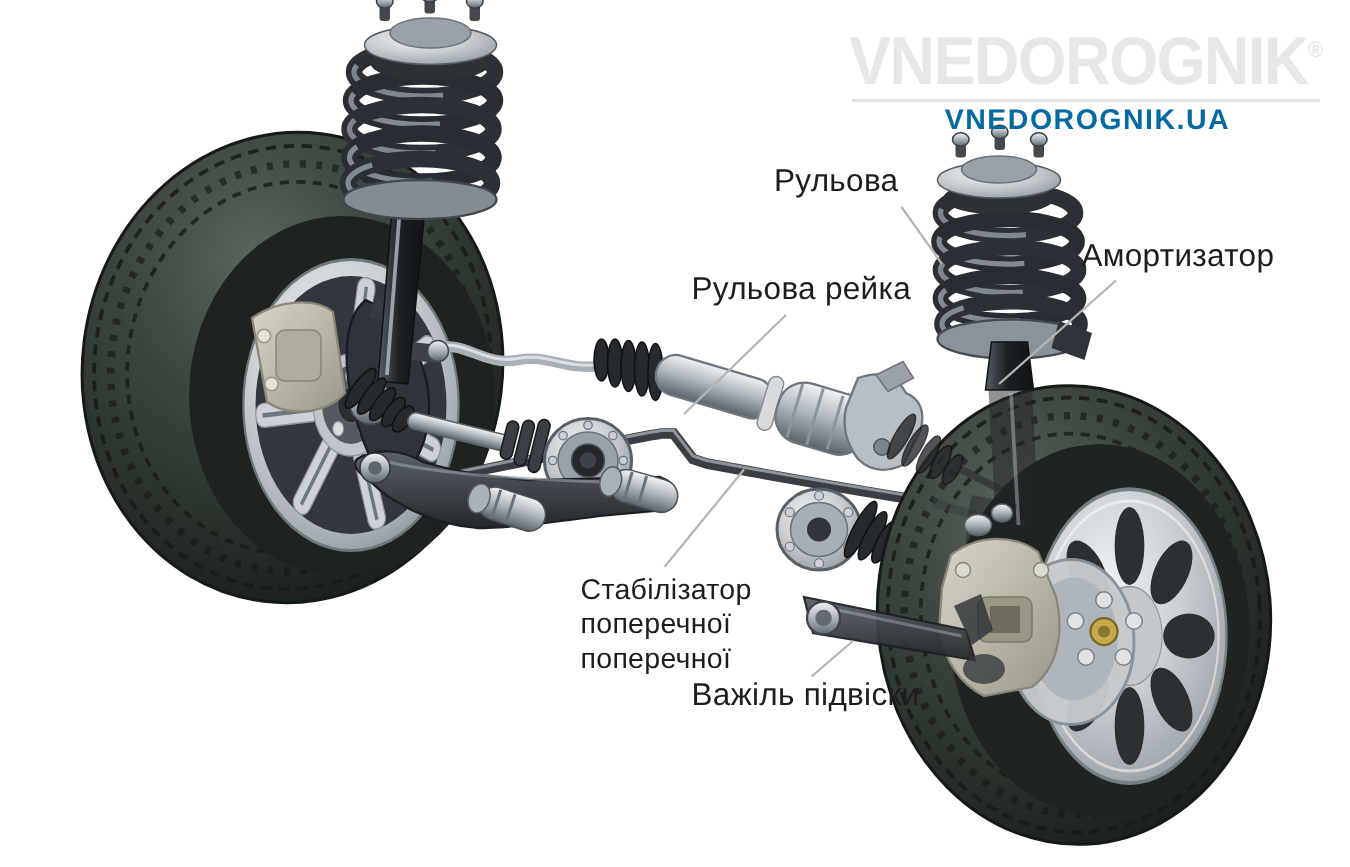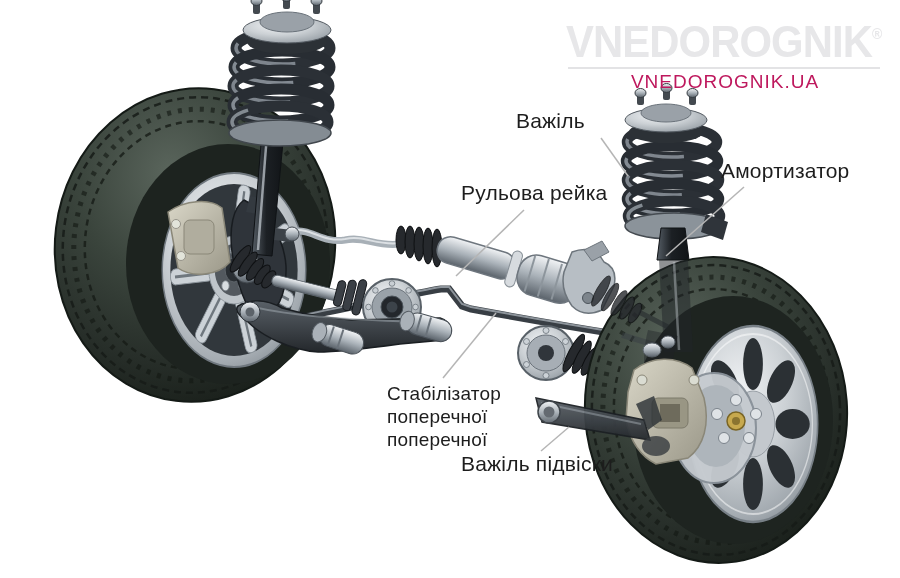--- a/index.html
+++ b/index.html
@@ -6,21 +6,21 @@
   #stage{position:relative;width:900px;height:578px;background:#ffffff;overflow:hidden;
          font-family:"Liberation Sans",sans-serif;padding-left:32px;}
   #art{position:absolute;left:0;top:0;}
   .label{position:absolute;font-size:21px;color:#1d1d1d;white-space:nowrap;letter-spacing:0.2px;}
   .label.small{font-size:19px;line-height:23px;}
   #logo{position:absolute;left:566px;top:10px;width:318px;color:#e7e7e9;text-align:left;}
   #logo .brand{font-size:45px;font-weight:bold;letter-spacing:-1px;transform:scaleX(0.93);
                transform-origin:left top;line-height:48px;}
   #logo .brand sup{font-size:15px;font-weight:bold;vertical-align:18px;letter-spacing:0;}
   #logo .rule{border-top:2px solid #e3e3e5;margin:1px 4px 2px 2px;}
-  #logo .domain{font-size:19px;font-weight:normal;letter-spacing:1px;text-align:center;color:#be185d;}
+  #logo .domain{font-size:19px;font-weight:bold;letter-spacing:1px;text-align:center;color:#0369a1;}
 </style>
 </head>
 <body>
 
 <div id="stage">
 
 <svg id="art" width="900" height="578" viewBox="0 0 900 578">
   <defs>
     <radialGradient id="tireG" cx="38%" cy="28%" r="75%">
       <stop offset="0%" stop-color="#5a655c"></stop>
@@ -368,21 +368,21 @@
     <line x1="541" y1="451" x2="569" y2="427" stroke="#b5b5b5"></line>
   </g>
 </svg>
 
 <div id="logo">
   <div class="brand"><span>VNEDOROGNIK</span><sup>®</sup></div>
   <div class="rule"></div>
   <div class="domain">VNEDOROGNIK.UA</div>
 </div>
 
-<div class="label" style="left:516px;top:109px;">Важіль</div>
+<div class="label" style="left:516px;top:109px;">Рульова</div>
 <div class="label" style="left:721px;top:159px;">Амортизатор</div>
 <div class="label" style="left:461px;top:181px;text-align:right;">Рульова рейка</div>
 <div class="label small" style="left:387px;top:382px;">
   <div>Стабілізатор</div>
   <div>поперечної</div>
   <div>поперечної</div>
 </div>
 <div class="label" style="left:436px;top:452px;margin-left:25px;">Важіль підвіски</div>
 
 </div>

